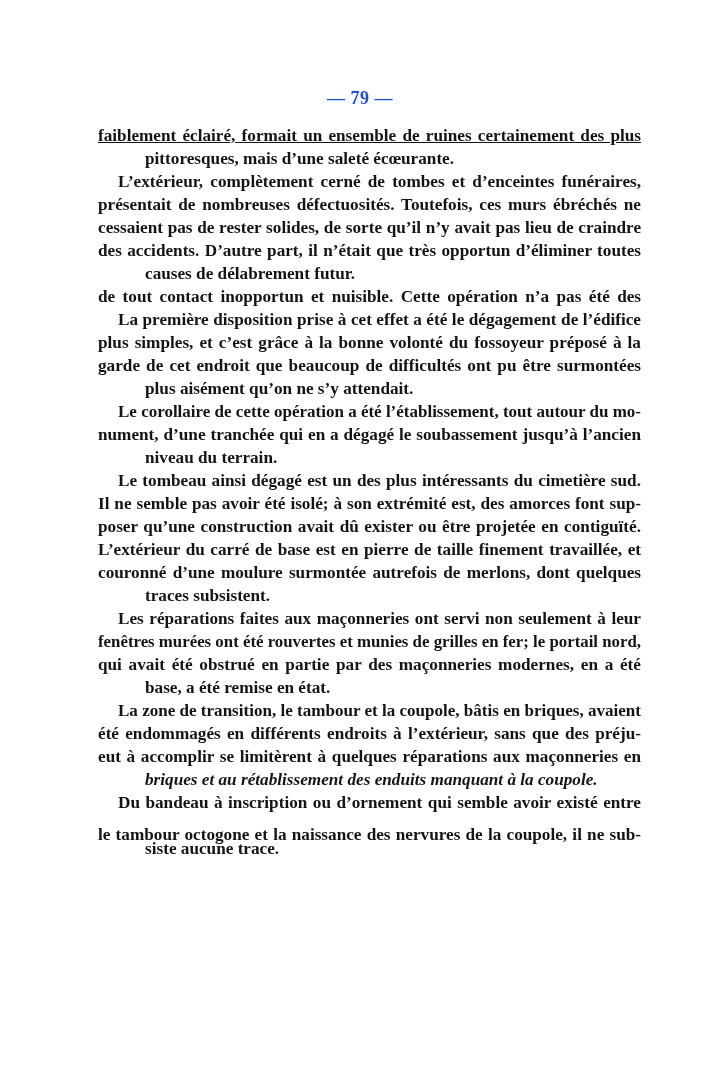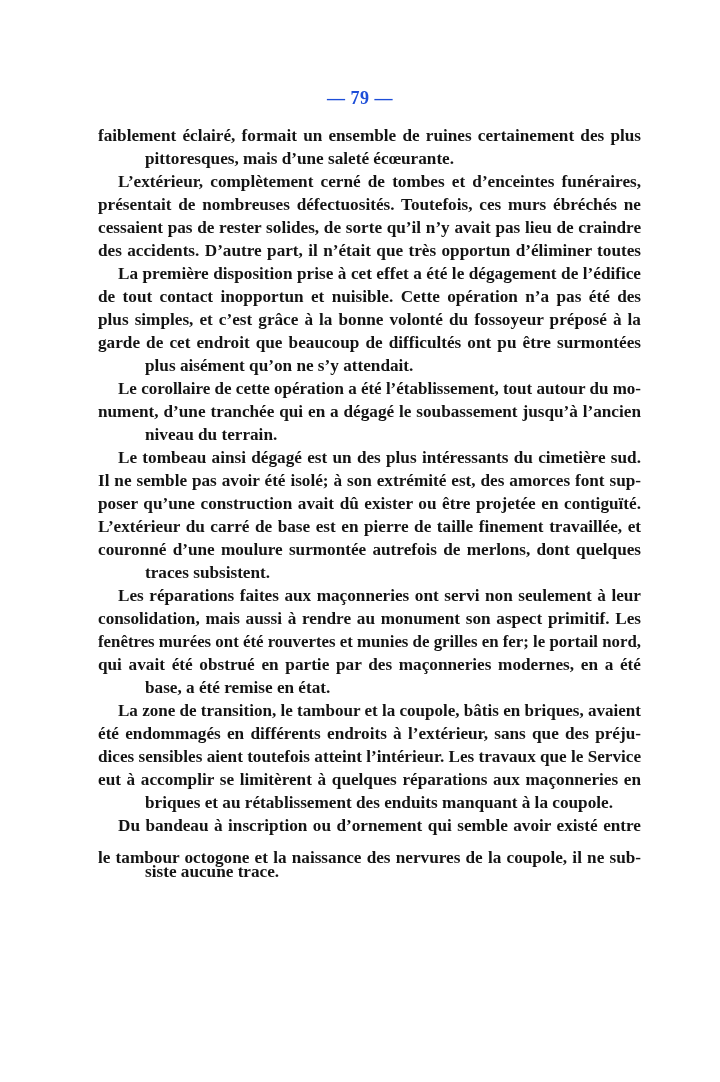--- a/index.html
+++ b/index.html
@@ -22,61 +22,60 @@
   .line.indent { padding-left: 20px; }
   .line span { display: inline-block; transform-origin: left center; }
 </style>
 </head>
 <body>
 
 <div class="page-number">— 79 —</div>
 
 <div class="text-block">
   <div>
-    <span class="line"><span style="white-space: nowrap; display: inline-block; word-spacing: 1.88px;">faiblement éclairé, formait un ensemble de ruines certainement des plus</span></span>
+    <span class="line"><span style="white-space: nowrap; display: inline-block; word-spacing: 1.88px; text-decoration: underline;">faiblement éclairé, formait un ensemble de ruines certainement des plus</span></span>
     <span class="line last"><span style="white-space: nowrap; display: inline-block;">pittoresques, mais d’une saleté écœurante.</span></span>
   </div>
   <div>
     <span class="line indent"><span style="white-space: nowrap; display: inline-block; word-spacing: 2.87px;">L’extérieur, complètement cerné de tombes et d’enceintes funéraires,</span></span>
     <span class="line"><span style="white-space: nowrap; display: inline-block; word-spacing: 2.51px;">présentait de nombreuses défectuosités. Toutefois, ces murs ébréchés ne</span></span>
     <span class="line"><span style="white-space: nowrap; display: inline-block; word-spacing: 0.42px;">cessaient pas de rester solides, de sorte qu’il n’y avait pas lieu de craindre</span></span>
     <span class="line"><span style="white-space: nowrap; display: inline-block; word-spacing: 1.09px;">des accidents. D’autre part, il n’était que très opportun d’éliminer toutes</span></span>
+    <span class="line last"><span style="white-space: nowrap; display: inline-block;">causes de délabrement futur.</span></span>
   </div>
   <div>
+    <span class="line"><span style="white-space: nowrap; display: inline-block; word-spacing: 3.1px;">de tout contact inopportun et nuisible. Cette opération n’a pas été des</span></span>
     <span class="line indent"><span style="white-space: nowrap; display: inline-block; word-spacing: 0.2px;">La première disposition prise à cet effet a été le dégagement de l’édifice</span></span>
-    <span class="line"><span style="white-space: nowrap; display: inline-block; word-spacing: 3.1px;">de tout contact inopportun et nuisible. Cette opération n’a pas été des</span></span>
     <span class="line"><span style="white-space: nowrap; display: inline-block; word-spacing: 1.76px;">plus simples, et c’est grâce à la bonne volonté du fossoyeur préposé à la</span></span>
     <span class="line"><span style="white-space: nowrap; display: inline-block; word-spacing: 1.81px;">garde de cet endroit que beaucoup de difficultés ont pu être surmontées</span></span>
     <span class="line last"><span style="white-space: nowrap; display: inline-block;">plus aisément qu’on ne s’y attendait.</span></span>
   </div>
   <div>
     <span class="line indent"><span style="white-space: nowrap; display: inline-block; transform: scaleX(0.9888);">Le corollaire de cette opération a été l’établissement, tout autour du mo-</span></span>
     <span class="line"><span style="white-space: nowrap; display: inline-block; word-spacing: 0.58px;">nument, d’une tranchée qui en a dégagé le soubassement jusqu’à l’ancien</span></span>
     <span class="line last"><span style="white-space: nowrap; display: inline-block;">niveau du terrain.</span></span>
   </div>
   <div>
     <span class="line indent"><span style="white-space: nowrap; display: inline-block; word-spacing: 0.98px;">Le tombeau ainsi dégagé est un des plus intéressants du cimetière sud.</span></span>
     <span class="line"><span style="white-space: nowrap; display: inline-block; word-spacing: 0.61px; font-family: Liberation Serif, serif;">Il ne semble pas avoir été isolé; à son extrémité est, des amorces font sup-</span></span>
     <span class="line"><span style="white-space: nowrap; display: inline-block; word-spacing: 1.29px;">poser qu’une construction avait dû exister ou être projetée en contiguïté.</span></span>
     <span class="line"><span style="white-space: nowrap; display: inline-block; word-spacing: 1.25px;">L’extérieur du carré de base est en pierre de taille finement travaillée, et</span></span>
     <span class="line"><span style="white-space: nowrap; display: inline-block; word-spacing: 1.93px;">couronné d’une moulure surmontée autrefois de merlons, dont quelques</span></span>
     <span class="line last"><span style="white-space: nowrap; display: inline-block;">traces subsistent.</span></span>
   </div>
   <div>
     <span class="line indent"><span style="white-space: nowrap; display: inline-block; word-spacing: 1.22px;">Les réparations faites aux maçonneries ont servi non seulement à leur</span></span>
-    <span class="line"><span style="white-space: nowrap; display: inline-block; word-spacing: 1.46px;">consolidation, mais aussi à rendre au monument son aspect primitif. Les</span></span>
     <span class="line"><span style="white-space: nowrap; display: inline-block; transform: scaleX(0.9785);">fenêtres murées ont été rouvertes et munies de grilles en fer; le portail nord,</span></span>
     <span class="line"><span style="white-space: nowrap; display: inline-block; word-spacing: 2.43px;">qui avait été obstrué en partie par des maçonneries modernes, en a été</span></span>
     <span class="line last"><span style="white-space: nowrap; display: inline-block;">base, a été remise en état.</span></span>
   </div>
   <div>
     <span class="line indent"><span style="white-space: nowrap; display: inline-block; transform: scaleX(0.9919);">La zone de transition, le tambour et la coupole, bâtis en briques, avaient</span></span>
     <span class="line"><span style="white-space: nowrap; display: inline-block; word-spacing: 1.96px;">été endommagés en différents endroits à l’extérieur, sans que des préju-</span></span>
-    <span class="line"><span style="white-space: nowrap; display: inline-block; transform: scaleX(0.9981);">dices sensibles aient toutefois atteint l’intérieur. Les travaux que le Service</span></span>
     <span class="line"><span style="white-space: nowrap; display: inline-block; word-spacing: 1.37px;">eut à accomplir se limitèrent à quelques réparations aux maçonneries en</span></span>
-    <span class="line last"><span style="white-space: nowrap; display: inline-block;">briques et au rétablissement des enduits manquant à la coupole.</span></span>
+    <span class="line last"><span style="white-space: nowrap; display: inline-block; font-style: italic;">briques et au rétablissement des enduits manquant à la coupole.</span></span>
   </div>
   <div>
     <span class="line indent"><span style="white-space: nowrap; display: inline-block; word-spacing: 1.18px;">Du bandeau à inscription ou d’ornement qui semble avoir existé entre</span></span>
     <span class="line"><span style="white-space: nowrap; display: inline-block; word-spacing: 0.91px; margin-top: 9px;">le tambour octogone et la naissance des nervures de la coupole, il ne sub-</span></span>
     <span class="line last"><span style="white-space: nowrap; display: inline-block;">siste aucune trace.</span></span>
   </div>
 </div>
 
 </body></html>

